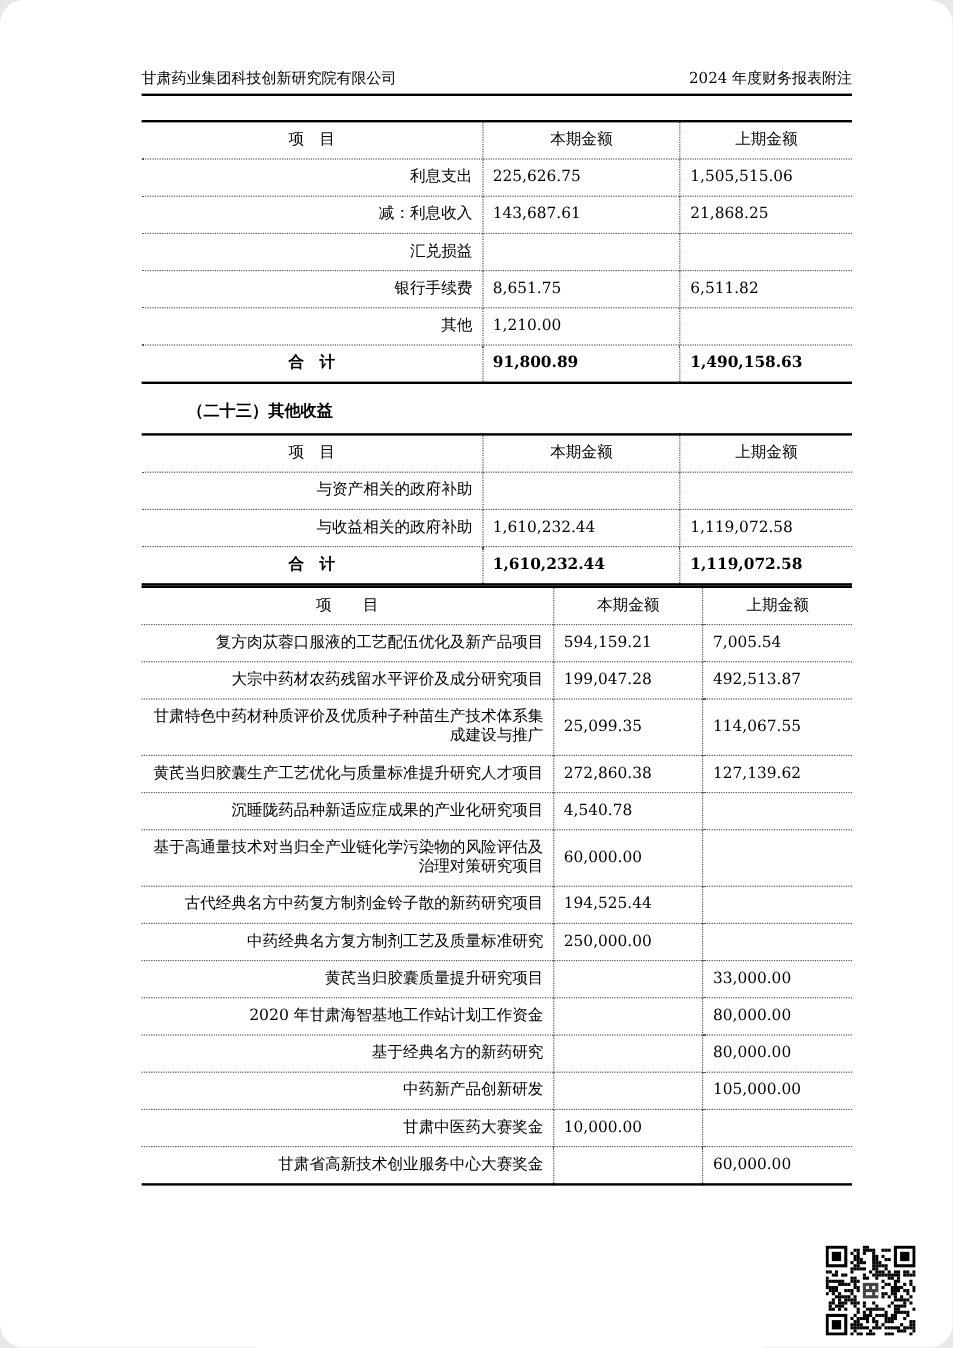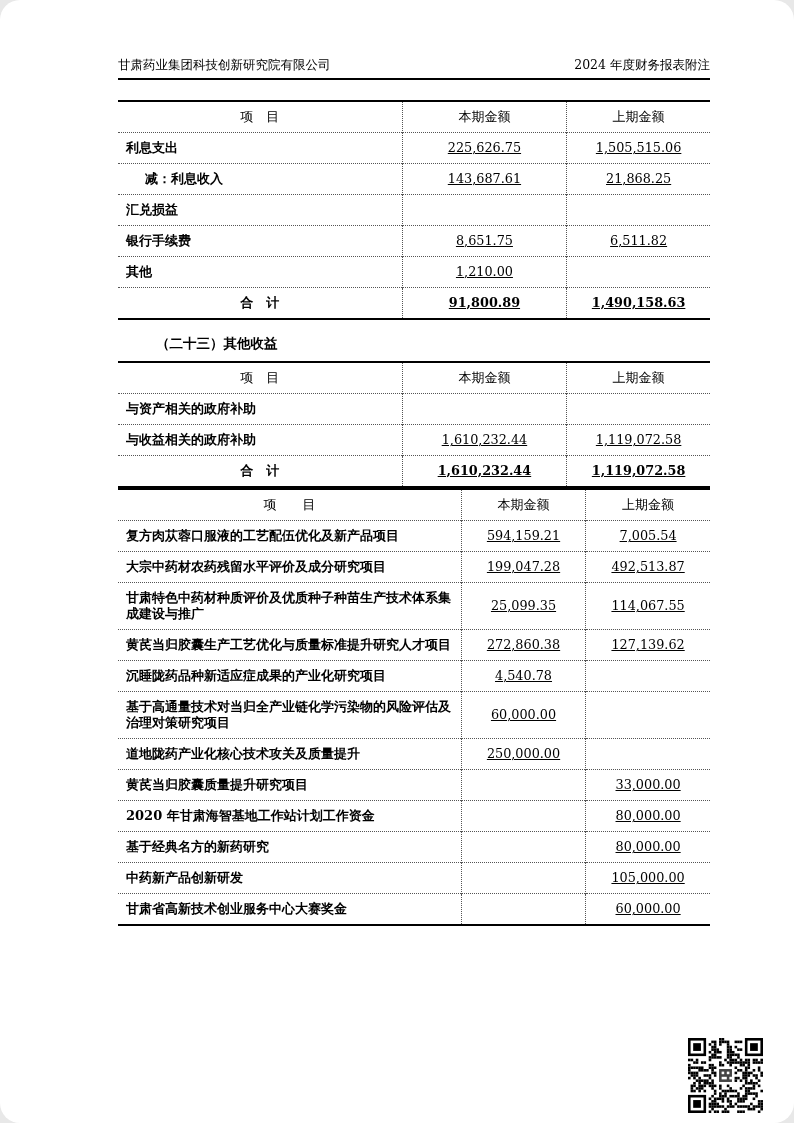--- a/index.html
+++ b/index.html
@@ -50,23 +50,23 @@
   table.fin-table td {
     padding: 7px 8px;
     line-height: 16px;
     vertical-align: middle;
   }
   .t3 th { padding: 5.5px 8px; }
   .t3 td { padding: 6px 8px; line-height: 15.5px; }
   table.fin-table thead tr { border-bottom: 1px dotted #555; }
   table.fin-table tbody tr:not(:last-child) { border-bottom: 1px dotted #555; }
   .vd { border-left: 1px dotted #555; }
-  td.lbl { text-align: left; padding-left: 12px; font-weight: bold; }
+  td.lbl { text-align: right; padding-left: 12px; }
   td.lbl.indent { padding-left: 27px; }
-  td.num { text-align: center; padding-right: 7px; font-size: 12.8px; text-decoration: underline; }
+  td.num { text-align: left; padding-right: 7px; font-size: 12.8px; }
   tr.total td { font-weight: bold; }
   tr.total td.lbl { text-align: center; padding-left: 8px; }
   .c1a { width: 48%; } .c2a { width: 27.8%; } .c3a { width: 24.2%; }
   .c1b { width: 58%; } .c2b { width: 21%; } .c3b { width: 21%; }
   .section-title {
     margin: 15px 0 9px 0;
     padding-left: 38px;
     font-weight: bold;
     font-size: 13.5px;
     line-height: 17px;
@@ -239,23 +239,28 @@
             <td class="num vd">4,540.78</td>
             <td class="num vd"></td>
           </tr>
 
           <tr>
             <td class="lbl">基于高通量技术对当归全产业链化学污染物的风险评估及治理对策研究项目</td>
             <td class="num vd">60,000.00</td>
             <td class="num vd"></td>
           </tr>
 
-
-          <tr>
-            <td class="lbl">道地陇药产业化核心技术攻关及质量提升</td>
+          <tr>
+            <td class="lbl">古代经典名方中药复方制剂金铃子散的新药研究项目</td>
+            <td class="num vd">194,525.44</td>
+            <td class="num vd"></td>
+          </tr>
+
+          <tr>
+            <td class="lbl">中药经典名方复方制剂工艺及质量标准研究</td>
             <td class="num vd">250,000.00</td>
             <td class="num vd"></td>
           </tr>
 
           <tr>
             <td class="lbl">黄芪当归胶囊质量提升研究项目</td>
             <td class="num vd"></td>
             <td class="num vd">33,000.00</td>
           </tr>
 
@@ -271,20 +276,25 @@
             <td class="num vd"></td>
             <td class="num vd">80,000.00</td>
           </tr>
 
           <tr>
             <td class="lbl">中药新产品创新研发</td>
             <td class="num vd"></td>
             <td class="num vd">105,000.00</td>
           </tr>
 
+          <tr>
+            <td class="lbl">甘肃中医药大赛奖金</td>
+            <td class="num vd">10,000.00</td>
+            <td class="num vd"></td>
+          </tr>
 
           <tr>
             <td class="lbl">甘肃省高新技术创业服务中心大赛奖金</td>
             <td class="num vd"></td>
             <td class="num vd">60,000.00</td>
           </tr>
 
       </tbody>
     </table>
 

